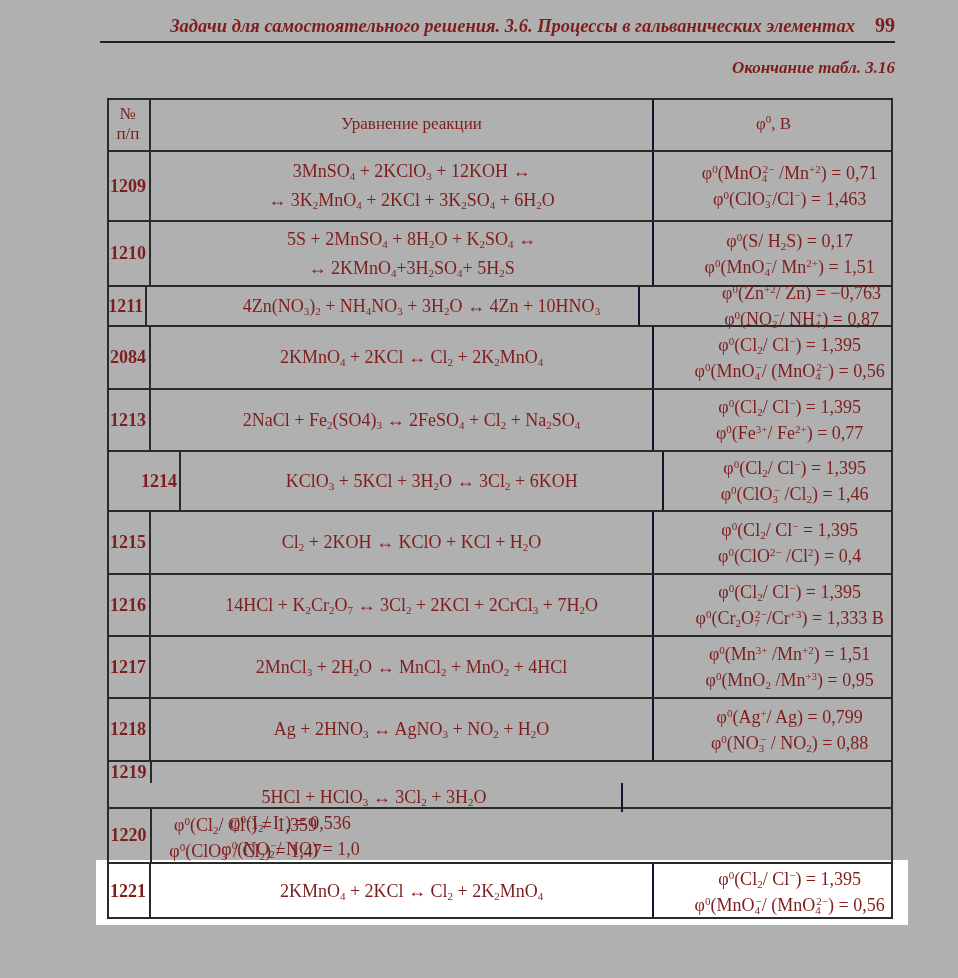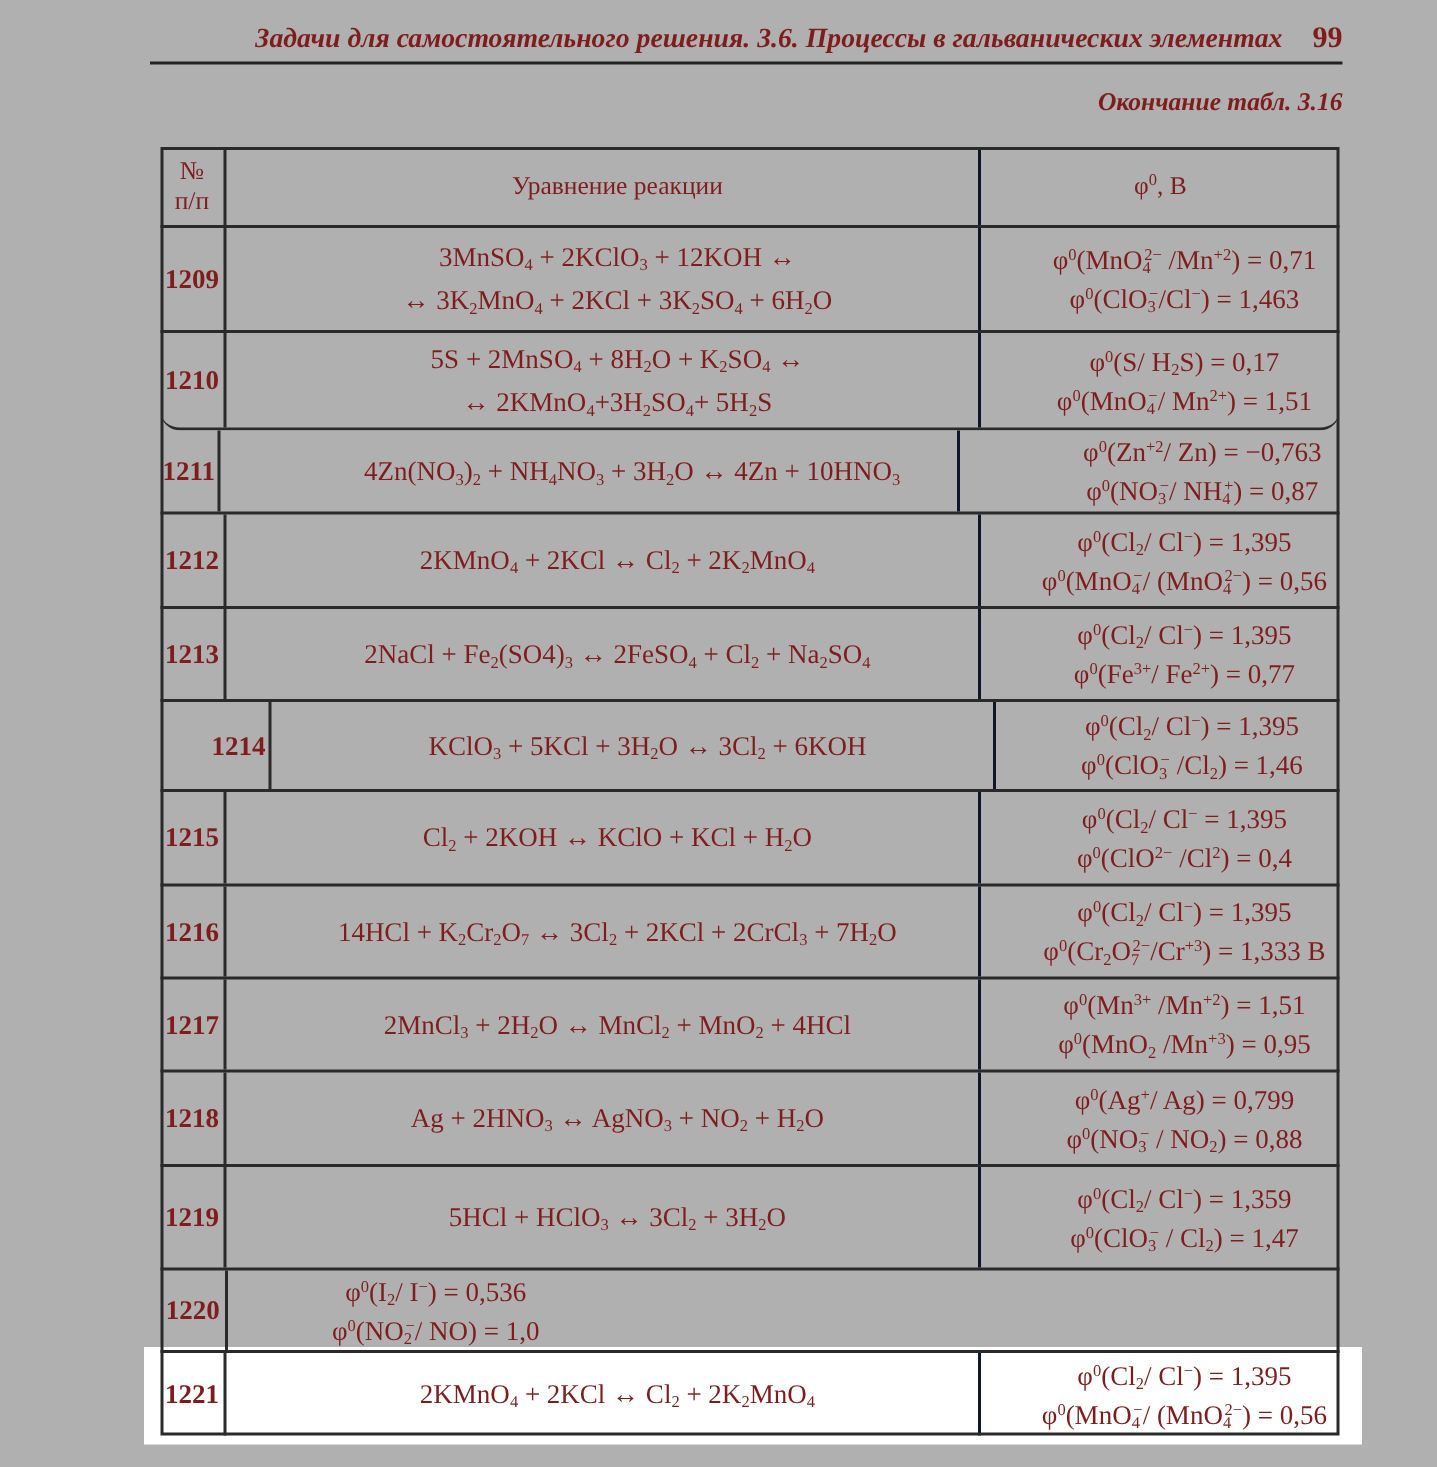--- a/index.html
+++ b/index.html
@@ -52,30 +52,30 @@
     text-align:center;
   }
   .c-num{width:45px;border-right:2px solid #2a2a2a;}
   .c-eq{width:496px;border-right:2px solid #0f172a;margin-left:20px;}
   .c-pot{width:245px;}
   .thead .cell{font-size:17px;line-height:20px;}
   .row-num{font-weight:bold;font-size:18px;}
   .c-eq .line{font-size:18px;line-height:29px;}
   .c-pot .line{font-size:18px;line-height:26px;margin-left:32px;}
   #rows .body-row:nth-child(1){height:70px;}
-  #rows .body-row:nth-child(2){height:65px;border-radius:13px;}
-  #rows .body-row:nth-child(3){height:56px;gap:38px;}
+  #rows .body-row:nth-child(2){height:65px;}
+  #rows .body-row:nth-child(3){height:40px;gap:38px;}
   #rows .body-row:nth-child(4){height:63px;}
   #rows .body-row:nth-child(5){height:62px;}
   #rows .body-row:nth-child(6){height:60px;padding-left:32px;}
   #rows .body-row:nth-child(7){height:63px;}
   #rows .body-row:nth-child(8){height:62px;}
   #rows .body-row:nth-child(9){height:62px;}
   #rows .body-row:nth-child(10){height:63px;}
-  #rows .body-row:nth-child(11){height:69px;}
+  #rows .body-row:nth-child(11){height:47px;flex-direction:column;}
   #rows .body-row:nth-child(12){height:55px;}
   #rows .body-row:nth-child(13){height:55px;border-bottom:none;}
   sub{font-size:11px;vertical-align:-3px;line-height:0;}
   sup{font-size:11px;vertical-align:6px;line-height:0;}
   sup.stk{margin-left:-0.40em;}
 </style>
 </head>
 <body>
 
 <div class="page">
@@ -139,21 +139,21 @@
           <div class="cell c-eq">
             <div class="line">4Zn(NO<sub>3</sub>)<sub>2</sub> + NH<sub>4</sub>NO<sub>3</sub> + 3H<sub>2</sub>O ↔ 4Zn + 10HNO<sub>3</sub></div>
           </div>
           <div class="cell c-pot">
             <div class="line">φ<sup>0</sup>(Zn<sup>+2</sup>/ Zn) = −0,763</div>
             <div class="line">φ<sup>0</sup>(NO<sub>3</sub><sup class="stk">−</sup>/ NH<sub>4</sub><sup class="stk">+</sup>) = 0,87</div>
           </div>
         </div>
         <div class="row body-row">
           <div class="cell c-num">
-            <span class="row-num">1212</span>
+            <span class="row-num">2084</span>
           </div>
           <div class="cell c-eq">
             <div class="line">2KMnO<sub>4</sub> + 2KCl ↔ Cl<sub>2</sub> + 2K<sub>2</sub>MnO<sub>4</sub></div>
           </div>
           <div class="cell c-pot">
             <div class="line">φ<sup>0</sup>(Cl<sub>2</sub>/ Cl<sup>−</sup>) = 1,395</div>
             <div class="line">φ<sup>0</sup>(MnO<sub>4</sub><sup class="stk">−</sup>/ (MnO<sub>4</sub><sup class="stk">2−</sup>) = 0,56</div>
           </div>
         </div>
         <div class="row body-row">

